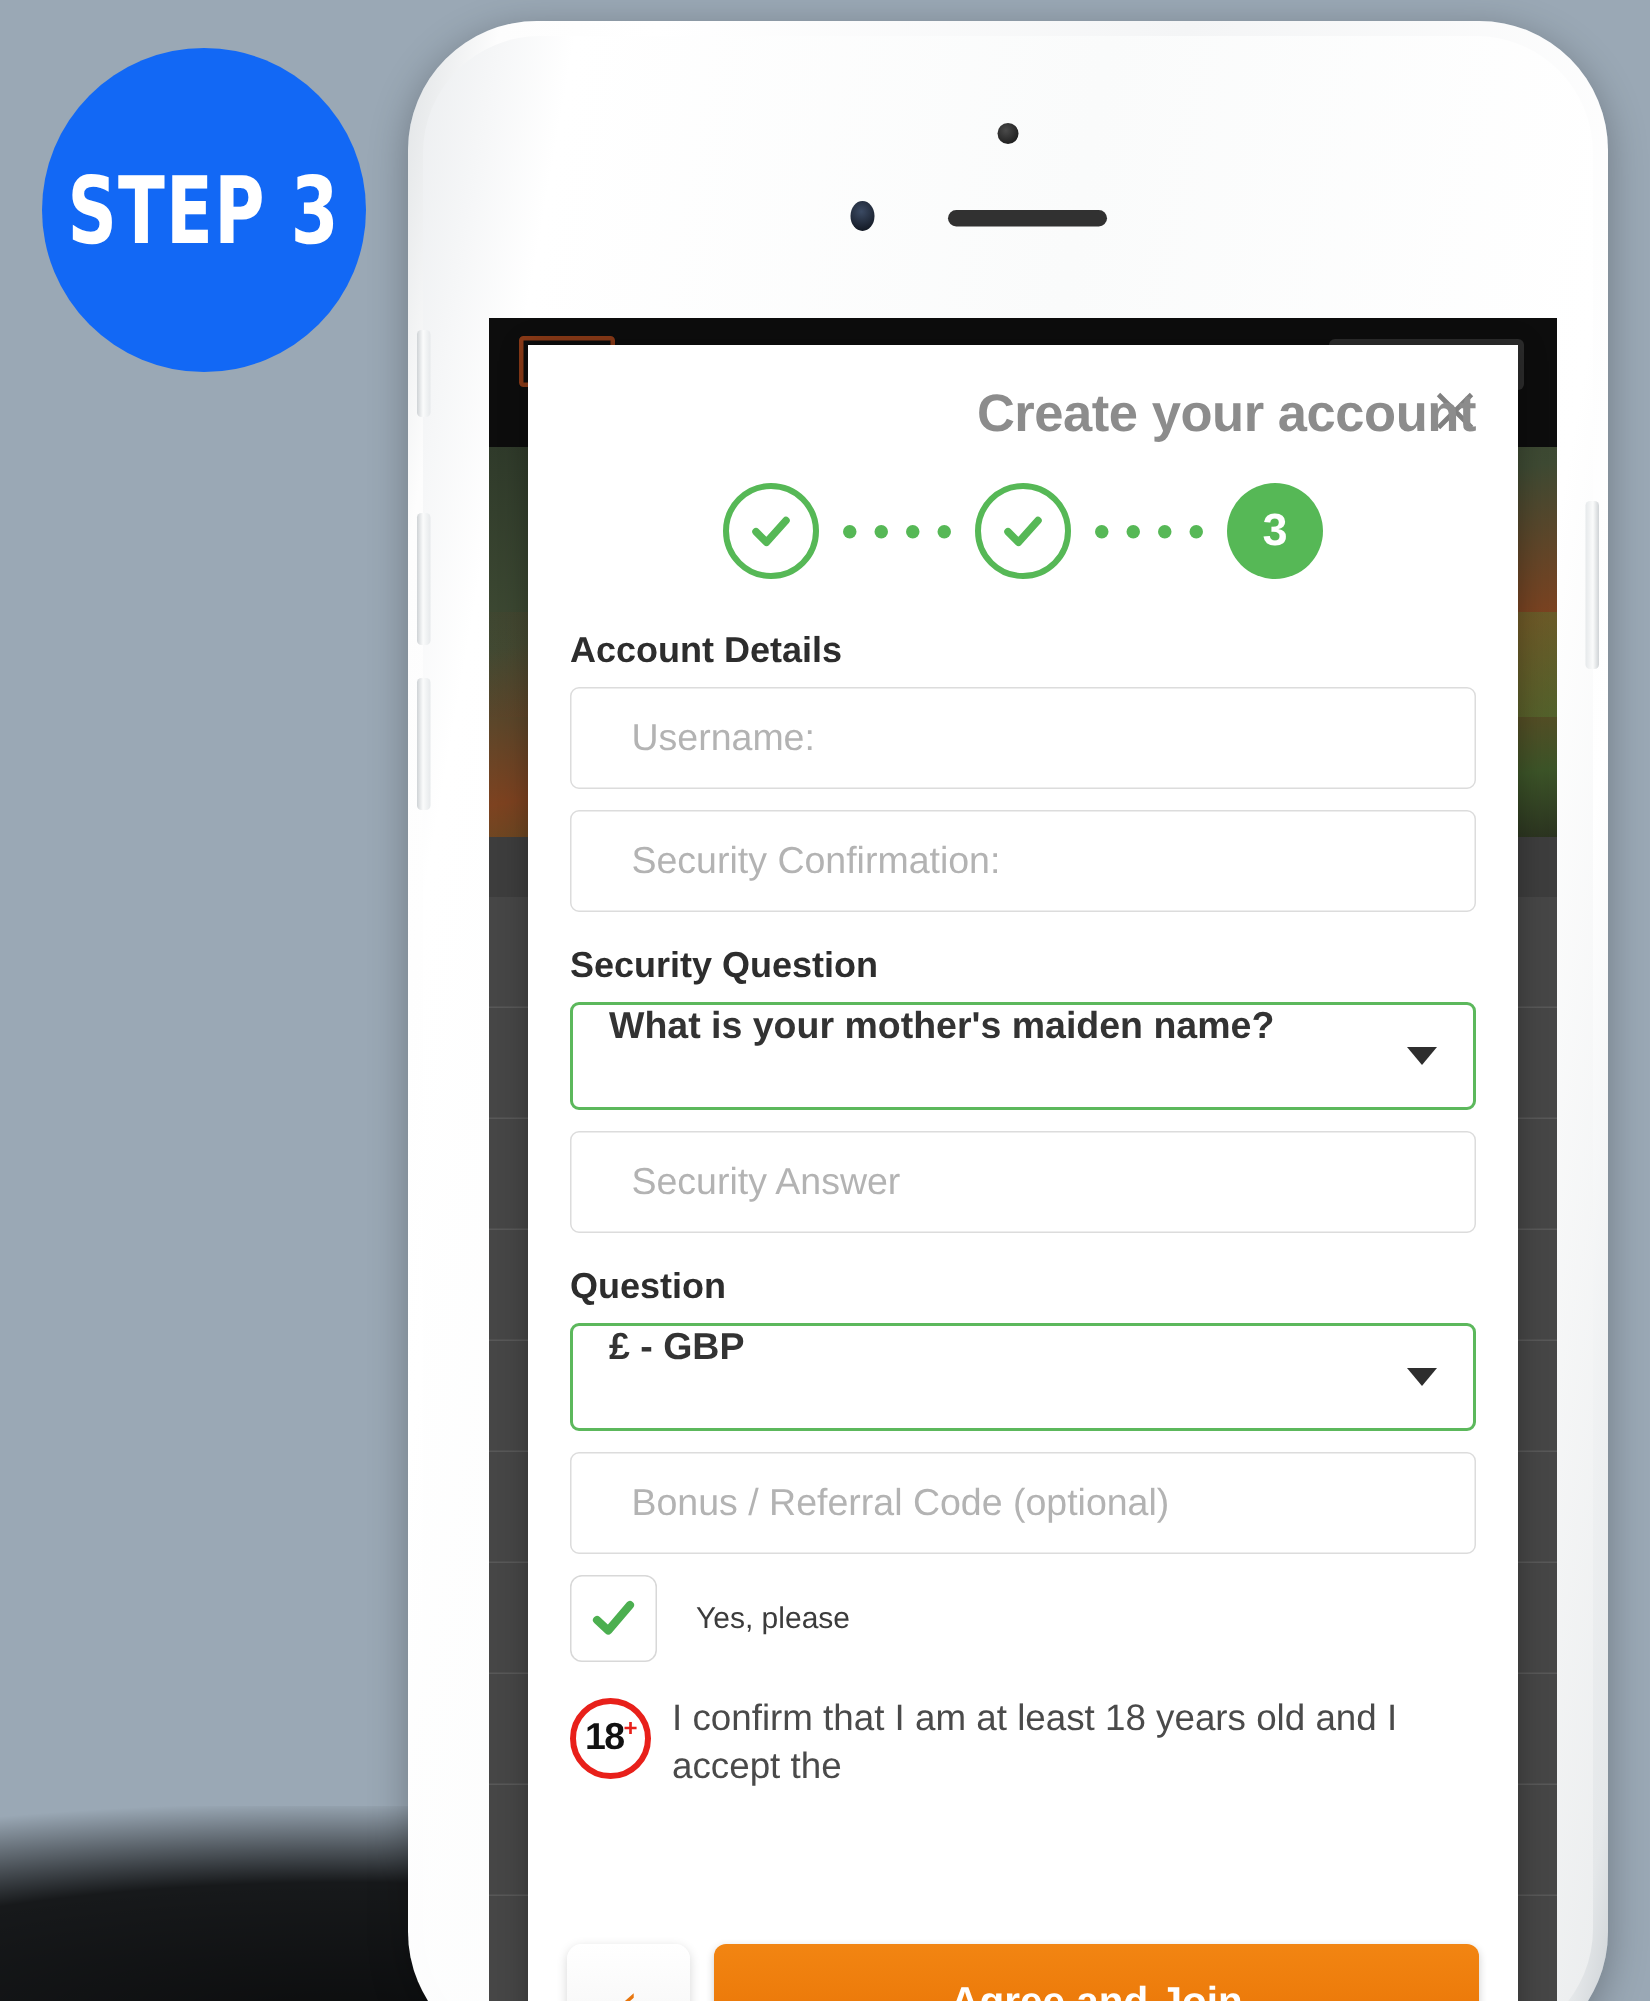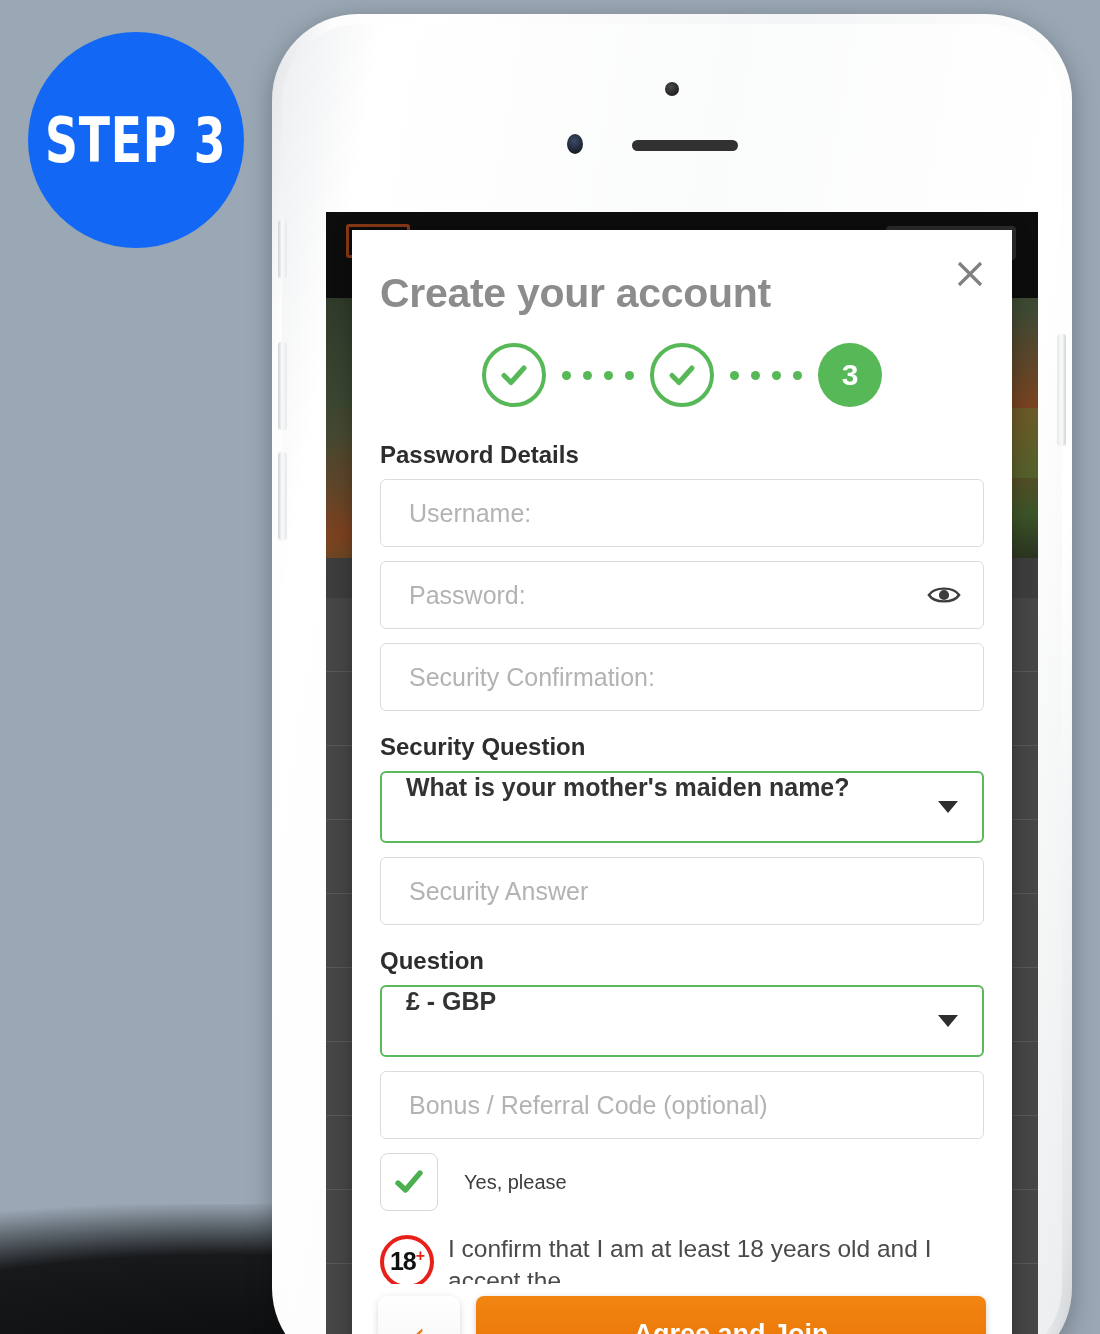--- a/index.html
+++ b/index.html
@@ -155,26 +155,26 @@
     box-shadow: 0 2px 18px rgba(0,0,0,.3);
     overflow: hidden;
   }
   #modal-body {
     position: absolute;
     left: 0; right: 0; top: 0; bottom: 0;
     padding: 26px 28px 0 28px;
   }
 
   #modal-title {
-    text-align: left;
-    font-size: 41px;
+    text-align: right;
+    font-size: 35px;
     font-weight: bold;
     color: #8c8c8c;
     letter-spacing: -.3px;
-    margin-top: 14px;
+    margin-top: 0;
   }
   #close-btn {
     position: absolute;
     right: 20px; top: 22px;
     width: 44px; height: 44px;
     cursor: pointer;
   }
   #close-btn svg { display: block; }
 
   
@@ -204,21 +204,21 @@
   }
   #label-account-details { margin-top: 34px; }
 
   .input-box {
     width: 100%;
     height: 68px;
     border: 1.5px solid #dcdcdc;
     border-radius: 6px;
     display: flex;
     align-items: center;
-    padding: 0 28px;
+    padding: 0 40px;
     margin-bottom: 14px;
     background: #fff;
     position: relative;
   }
   .input-box .ph { font-size: 25px; color: #b3b3b3; }
   #password-box .eye {
     position: absolute; right: 22px; top: 50%; transform: translateY(-50%);
     width: 34px; height: 34px; cursor: pointer;
   }
 
@@ -407,35 +407,26 @@
               <i></i>
                 <i></i>
                 <i></i>
                 <i></i>
             </span>
             <div class="step-circle current">
               <span>3</span>
             </div>
           </div>
 
-          <div class="field-label" id="label-account-details">Password Details</div>
+          <div class="field-label" id="label-account-details">Account Details</div>
 
           <div class="input-box">
             <span class="ph">Username:</span>
           </div>
 
-          <div class="input-box" id="password-box">
-            <span class="ph">Password:</span>
-            <span class="eye">
-              <svg width="34" height="34" viewBox="0 0 36 24">
-                <path d="M2 12 C8 3, 28 3, 34 12 C28 21, 8 21, 2 12 Z" fill="none" stroke="#3d3d3d" stroke-width="2.6"></path>
-                <circle cx="18" cy="12" r="5.4" fill="#3d3d3d"></circle>
-              </svg>
-            </span>
-          </div>
 
           <div class="input-box">
             <span class="ph">Security Confirmation:</span>
           </div>
 
           <div class="field-label">Security Question</div>
 
           <div class="select-box">
             <span class="val">What is your mother's maiden name?</span>
             <span class="caret"></span>

